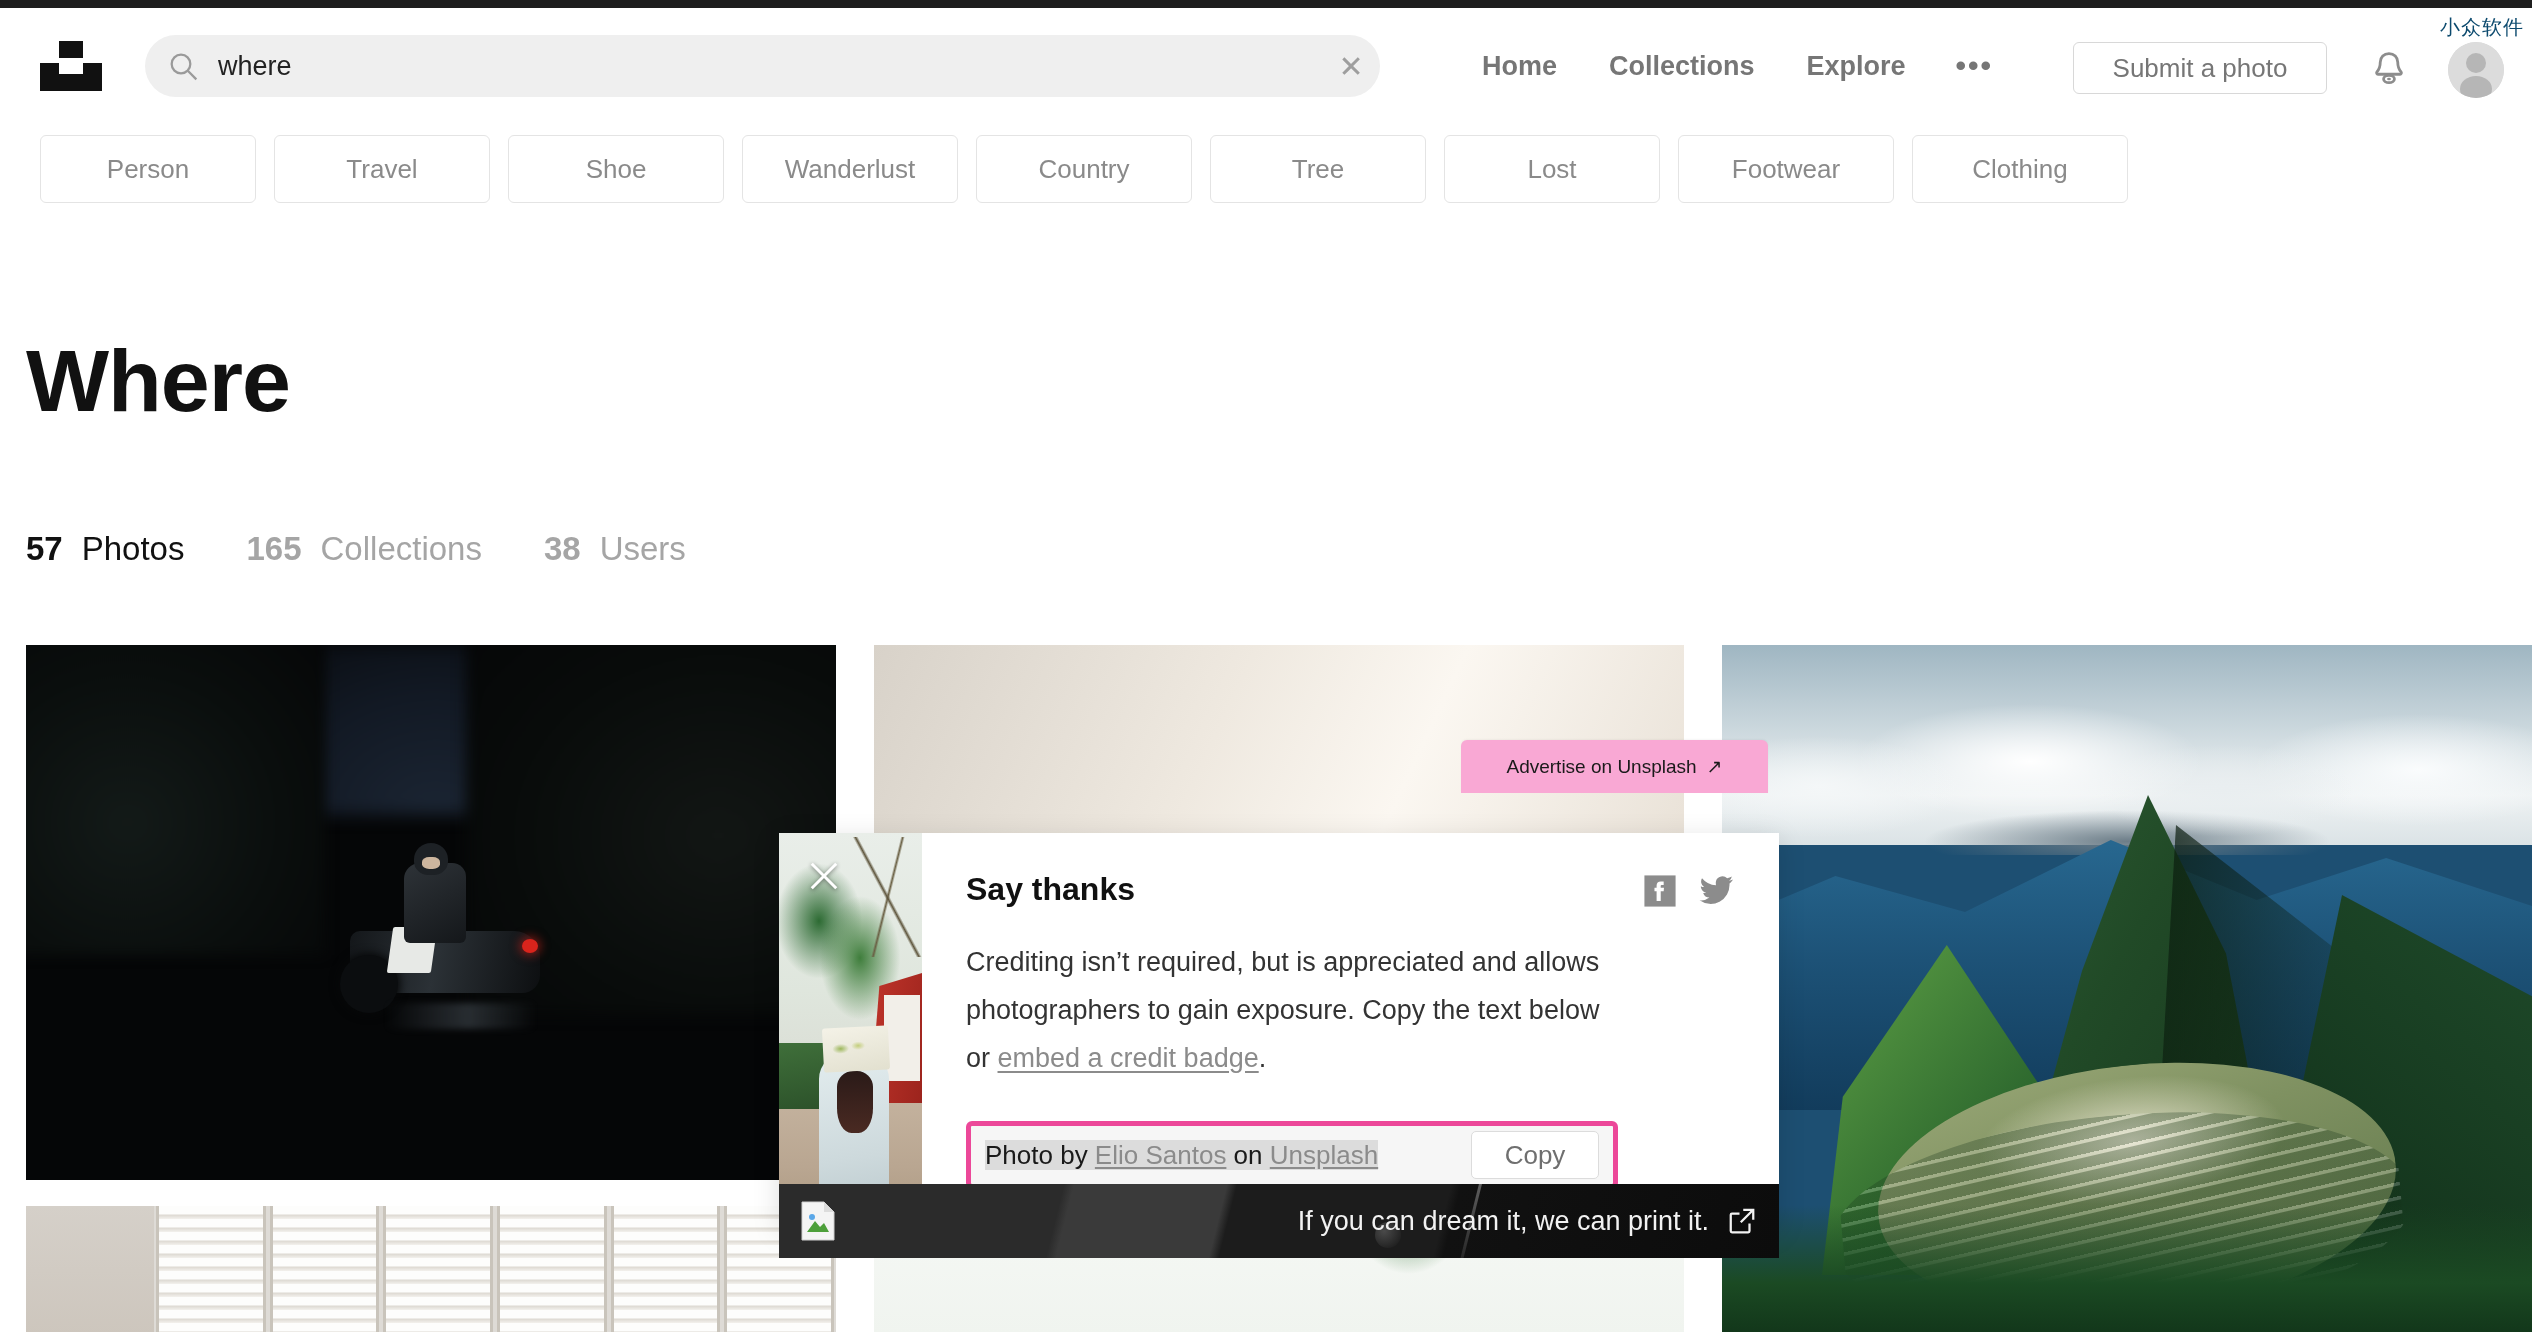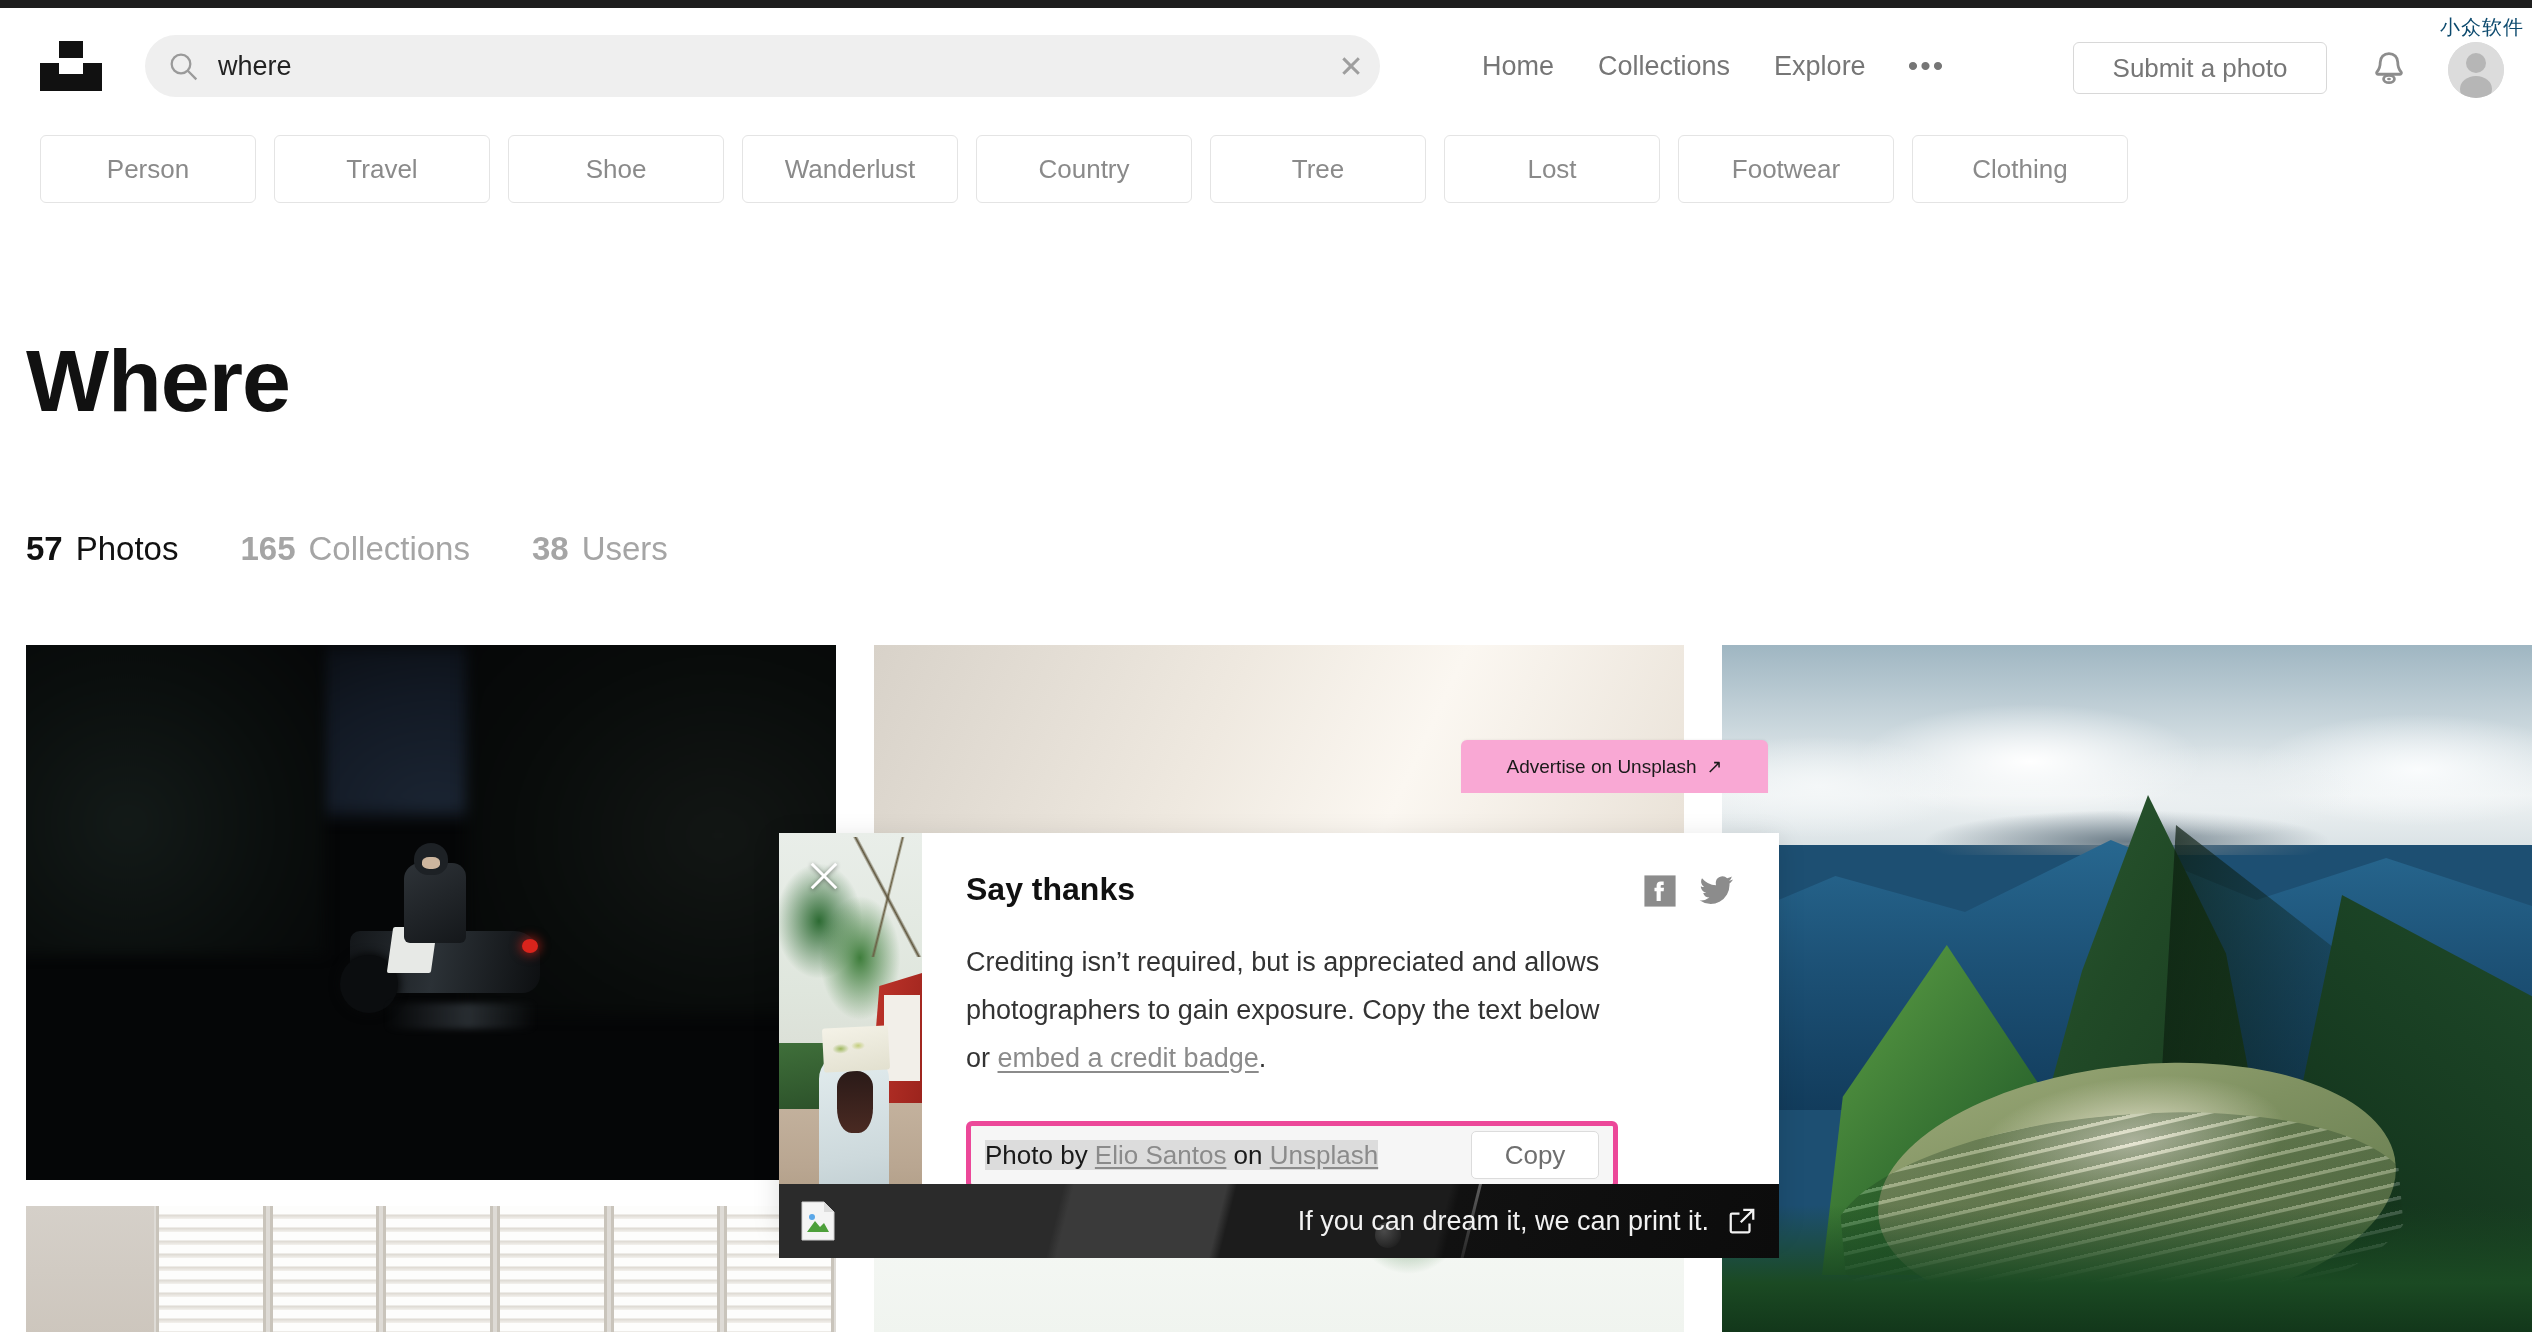--- a/index.html
+++ b/index.html
@@ -43,21 +43,21 @@
   .search-input::placeholder { color:#9a9a9a; }
   .search-clear {
     width:58px; height:62px; flex:0 0 auto;
     display:flex; align-items:center; justify-content:center;
     color:#9e9e9e; font-size:30px; background:transparent; border:none;
     cursor:pointer; font-family:"Liberation Sans", sans-serif;
   }
 
   .navlinks {
     position:absolute; left:1460px; top:27px; height:62px;
-    display:flex; align-items:flex-start; gap:0px;
+    display:flex; align-items:flex-start; gap:8px;font-weight:bold;
   }
   .navlink {
     font-size:27px; color:#767676; text-decoration:none;
     padding:0 22px; line-height:62px; white-space:nowrap;
   }
   .navlink.dots { font-size:30px; letter-spacing:2px; padding:0 20px; }
 
   .submit-btn {
     position:absolute; left:2073px; top:34px; width:254px; height:52px;
     border:1px solid #d8d8d8; border-radius:6px; background:#fff;
@@ -93,21 +93,21 @@
 
   
   .page-title {
     position:absolute; left:26px; top:330px;
     font-size:88px; font-weight:bold; color:#111; letter-spacing:-1px;
   }
   .stats {
     position:absolute; left:26px; top:530px;
     display:flex; align-items:baseline; gap:0;
   }
-  .stat { display:flex; align-items:baseline; gap:13px; margin-right:62px; cursor:pointer; }
+  .stat { display:flex; align-items:baseline; gap:19px; margin-right:62px; cursor:pointer; }
   .stat .num { font-size:33px; font-weight:bold; }
   .stat .lbl { font-size:33px; }
   .stat.active .num, .stat.active .lbl { color:#111; }
   .stat.dim .num, .stat.dim .lbl { color:#a5a5a5; }
 
   
   .grid {
     position:absolute; left:26px; top:645px; width:2506px; height:690px;
     display:flex; gap:38px;
   }

